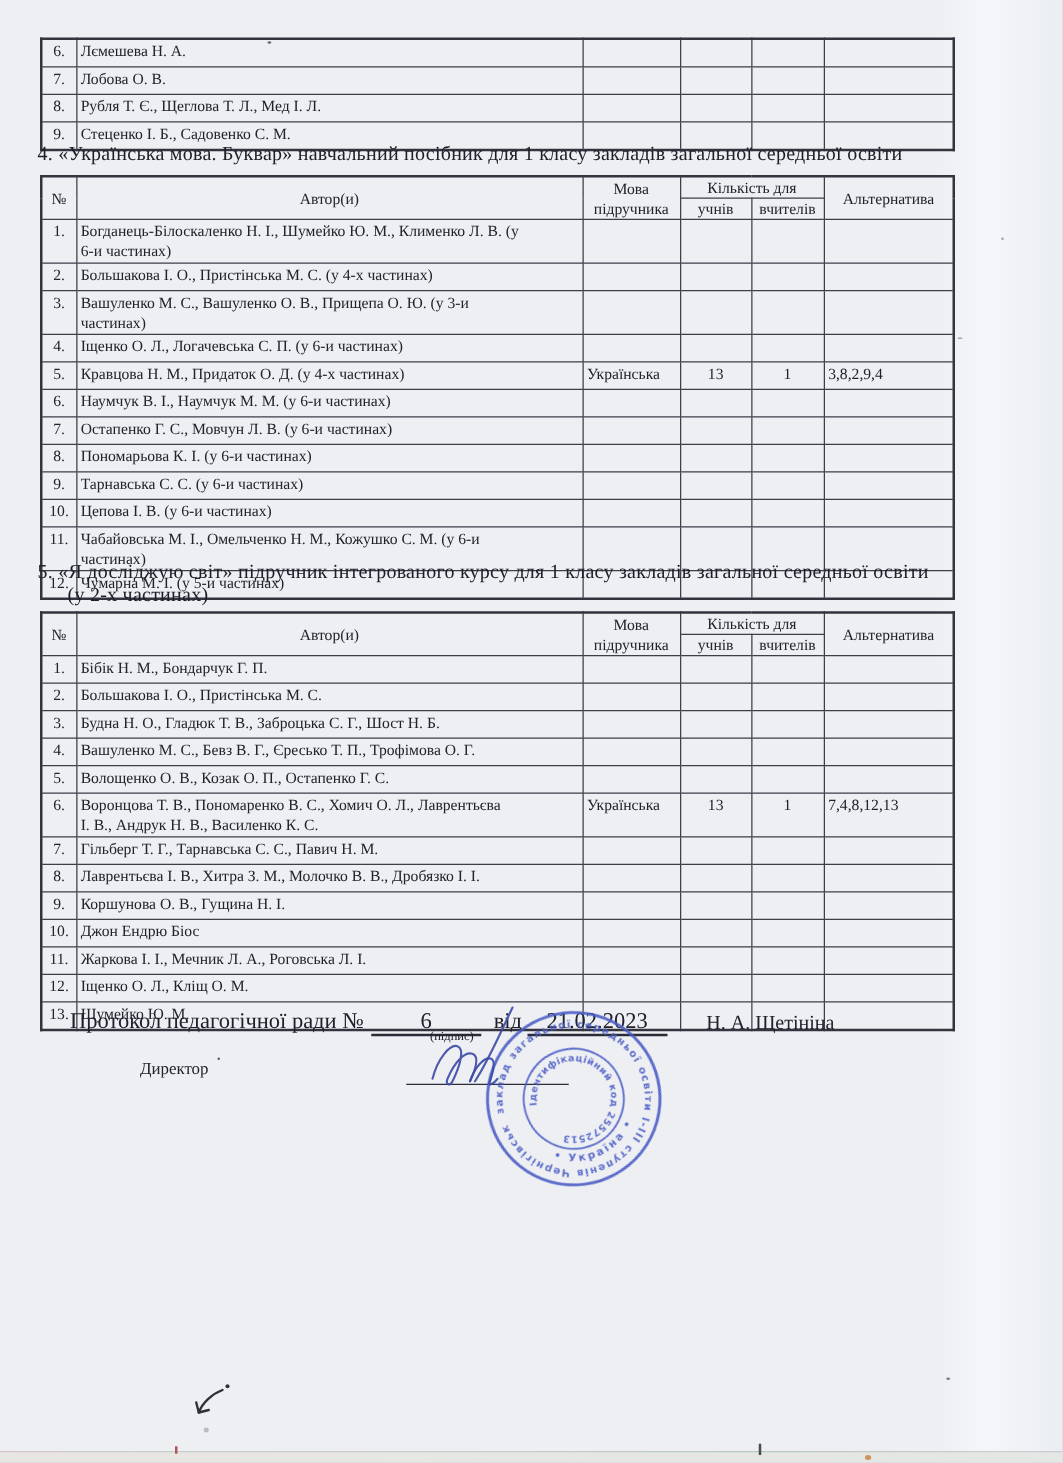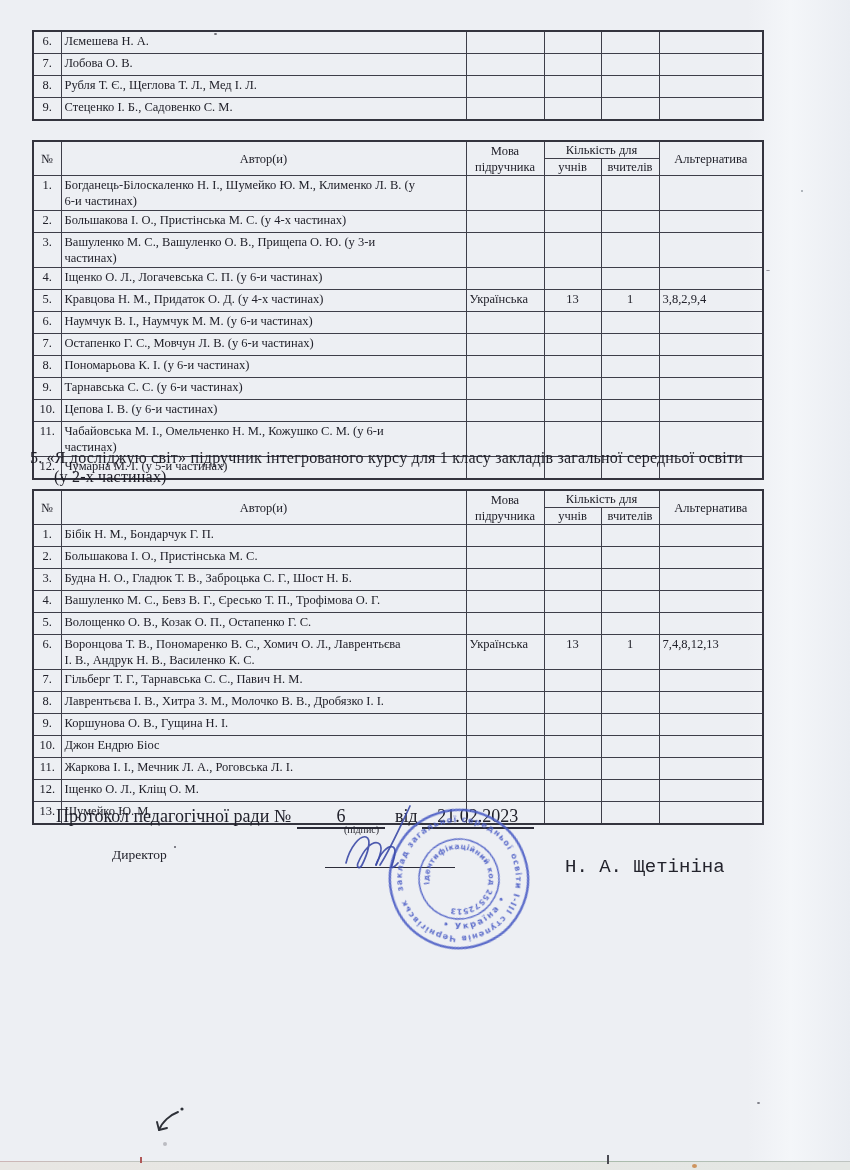--- a/index.html
+++ b/index.html
@@ -35,21 +35,21 @@
   #h5 { top:448px; }
   #h5 .line2 { margin-left:24px; }
   
   .protocol { position:absolute; left:56px; top:806px; font-size:18px; white-space:nowrap; color:#20202a; }
   .blank { display:inline-block; border-bottom:2px solid #2c2c38; text-align:center; }
   #blank-num  { width:88px;  margin-left:6px; }
   #blank-date { width:112px; margin-left:4px;text-align:center; }
   .vid { margin-left:10px; }
   
   .director    { position:absolute; left:112px; top:847px; font-size:13.5px; }
-  .sig-name    { position:absolute; left:565px; top:856px; font-size:19px;font-family:Liberation Mono, monospace; }
+  .sig-name    { position:absolute; left:565px; top:810px; font-size:16px; }
   .sig-line    { position:absolute; left:325px; top:867px; width:130px; height:0; border-top:1.5px solid #2c2c38; }
   .sig-caption { position:absolute; left:344px; top:824px; font-size:10px; }
   
   #stamp { position:absolute; left:386px; top:806px; transform:rotate(-18deg); opacity:.88; filter:blur(.2px); }
   #stamp text { font-family:"DejaVu Sans", sans-serif; font-weight:bold; fill:currentColor; }
   #signature { position:absolute; left:320px; top:795px; }
   #signature path { stroke:currentColor; fill:none; stroke-width:1.7; stroke-linecap:round; opacity:.9; }
   
   #ink-mark { position:absolute; left:146px; top:1098px; }
   #ink-mark path { stroke:#2e3138; fill:none; stroke-width:1.9; stroke-linecap:round; }
@@ -104,20 +104,21 @@
           <td class="c-num">9.</td>
           <td class="c-auth">Стеценко І. Б., Садовенко С. М.</td>
           <td class="c-lang"></td>
           <td class="c-qty"></td>
           <td class="c-qty"></td>
           <td class="c-alt"></td>
         </tr>
       </tbody>
   </table>
 
+  <div class="sec-heading" id="h4">4.  «Українська мова. Буквар» навчальний посібник для 1 класу закладів загальної середньої освіти</div>
 
   <table class="doc-table" id="t4">
     <colgroup>
         <col style="width:28px">
         <col style="width:405px">
         <col style="width:78px">
         <col style="width:57px">
         <col style="width:58px">
         <col style="width:104px">
       </colgroup>

